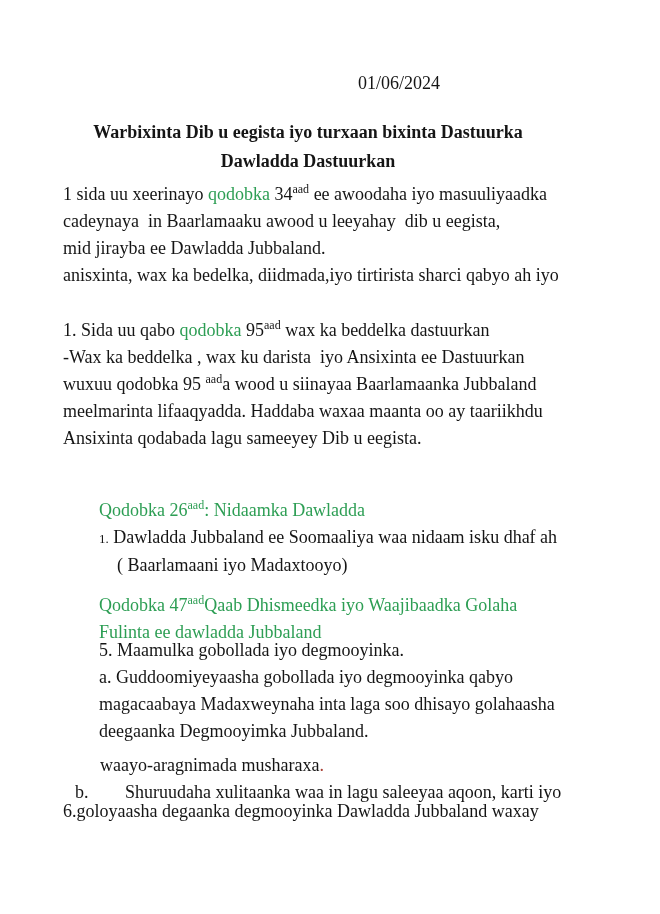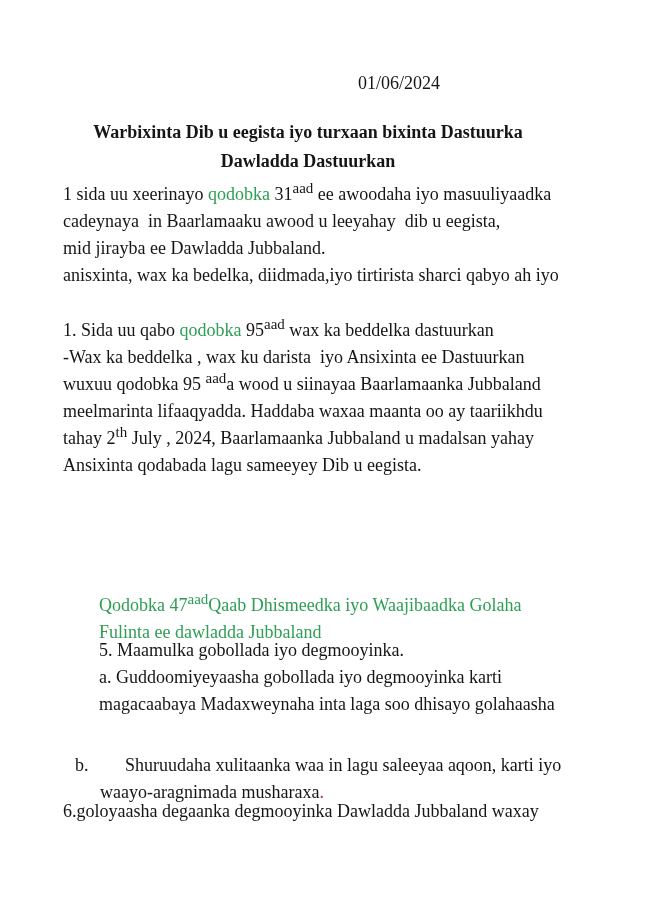--- a/index.html
+++ b/index.html
@@ -19,21 +19,21 @@
   .accent{color:var(--accent,#a94034);}
   .title{
     left:0;right:0;top:118px;
     text-align:center;
     font-weight:bold;
     line-height:29px;
     padding-left:48px;
   }
   .date{left:358px;top:70px;}
   sup{
-    font-size:15px;
+    font-size:12px;
     line-height:0;
     vertical-align:baseline;
     position:relative;
     top:-7px;
   }
   .p1{left:63px;top:181px;}
   .p2{left:63px;top:317px;}
   .q26{left:99px;top:497px;}
   .q26-item-marker{font-size:13px;}
   .q26 .indent2{padding-left:18px;}
@@ -51,49 +51,54 @@
 <div class="page">
 
   <div class="abs date line">01/06/2024</div>
 
   <div class="abs title">
     <div class="line">Warbixinta Dib u eegista iyo turxaan bixinta Dastuurka</div>
     <div class="line">Dawladda Dastuurkan</div>
   </div>
 
   <div class="abs p1">
-    <div class="line"><span>1 sida uu xeerinayo </span><span class="green">qodobka</span><span> 31</span><sup>aad</sup><span> ee awoodaha iyo masuuliyaadka</span></div>
+    <div class="line"><span>1 sida uu xeerinayo </span><span class="green">qodobka</span><span> 34</span><sup>aad</sup><span> ee awoodaha iyo masuuliyaadka</span></div>
     <div class="line">cadeynaya  in Baarlamaaku awood u leeyahay  dib u eegista,</div>
     <div class="line">mid jirayba ee Dawladda Jubbaland.</div>
     <div class="line">anisxinta, wax ka bedelka, diidmada,iyo tirtirista sharci qabyo ah iyo</div>
   </div>
 
   <div class="abs p2">
     <div class="line"><span>1. Sida uu qabo </span><span class="green">qodobka</span><span> 95</span><sup>aad</sup><span> wax ka beddelka dastuurkan</span></div>
     <div class="line">-Wax ka beddelka , wax ku darista  iyo Ansixinta ee Dastuurkan</div>
     <div class="line"><span>wuxuu qodobka 95 </span><sup>aad</sup><span>a wood u siinayaa Baarlamaanka Jubbaland</span></div>
     <div class="line">meelmarinta lifaaqyadda. Haddaba waxaa maanta oo ay taariikhdu</div>
-    <div class="line"><span>tahay 2</span><sup>th</sup><span> July , 2024, Baarlamaanka Jubbaland u madalsan yahay</span></div>
     <div class="line">Ansixinta qodabada lagu sameeyey Dib u eegista.</div>
   </div>
 
+  <div class="abs q26">
+    <div class="line green"><span>Qodobka 26</span><sup>aad</sup><span>: Nidaamka Dawladda</span></div>
+    <div class="line"><span class="q26-item-marker">1.</span><span> Dawladda Jubbaland ee Soomaaliya waa nidaam isku dhaf ah</span></div>
+    <div class="line indent2">( Baarlamaani iyo Madaxtooyo)</div>
+  </div>
 
   <div class="abs q47">
     <div class="line green"><span>Qodobka 47</span><sup>aad</sup><span>Qaab Dhismeedka iyo Waajibaadka Golaha</span></div>
     <div class="line green">Fulinta ee dawladda Jubbaland</div>
   </div>
 
   <div class="abs s5">
     <div class="line">5. Maamulka gobollada iyo degmooyinka.</div>
-    <div class="line">a. Guddoomiyeyaasha gobollada iyo degmooyinka karti</div>
+    <div class="line">a. Guddoomiyeyaasha gobollada iyo degmooyinka qabyo</div>
     <div class="line">magacaabaya Madaxweynaha inta laga soo dhisayo golahaasha</div>
+    <div class="line">deegaanka Degmooyimka Jubbaland.</div>
   </div>
 
   <div class="abs sb">
+    <div class="line indent2"><span>waayo-aragnimada musharaxa</span><span class="accent">.</span></div>
     <div class="line"><span class="b-marker">b.</span><span>Shuruudaha xulitaanka waa in lagu saleeyaa aqoon, karti iyo</span></div>
-    <div class="line indent2"><span>waayo-aragnimada musharaxa</span><span class="accent">.</span></div>
   </div>
 
   <div class="abs s6">
     <div class="line">6.goloyaasha degaanka degmooyinka Dawladda Jubbaland waxay</div>
   </div>
 
 </div>
 
 </body></html>

